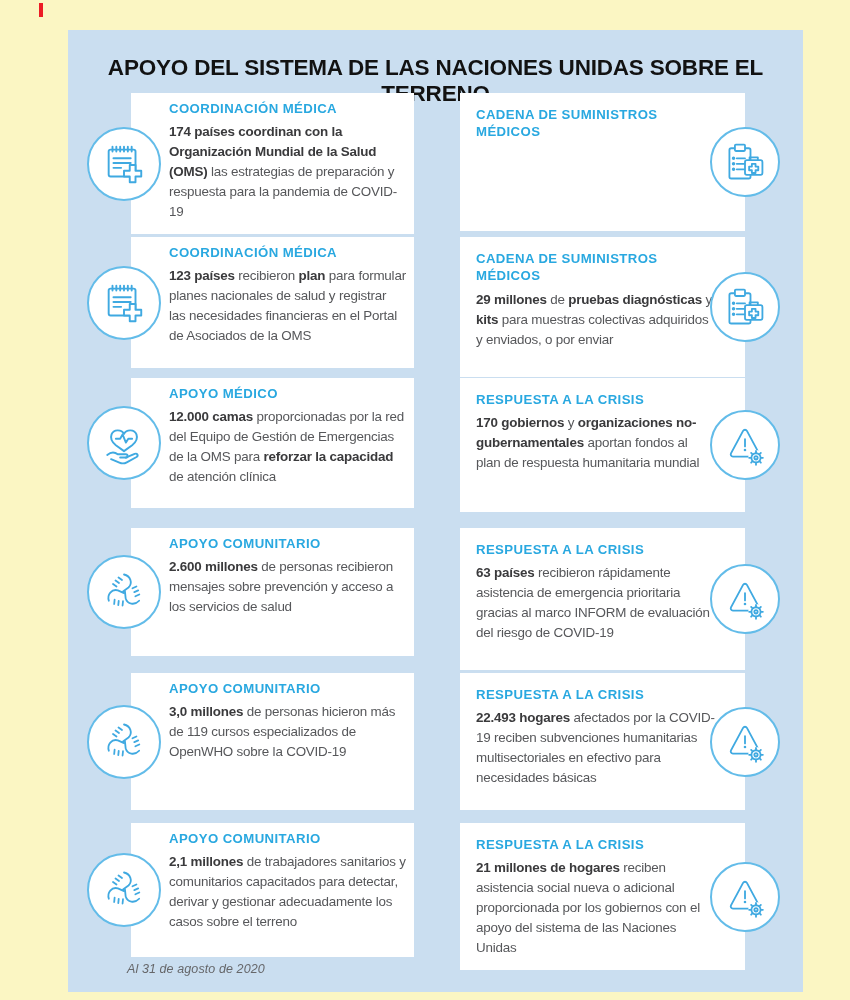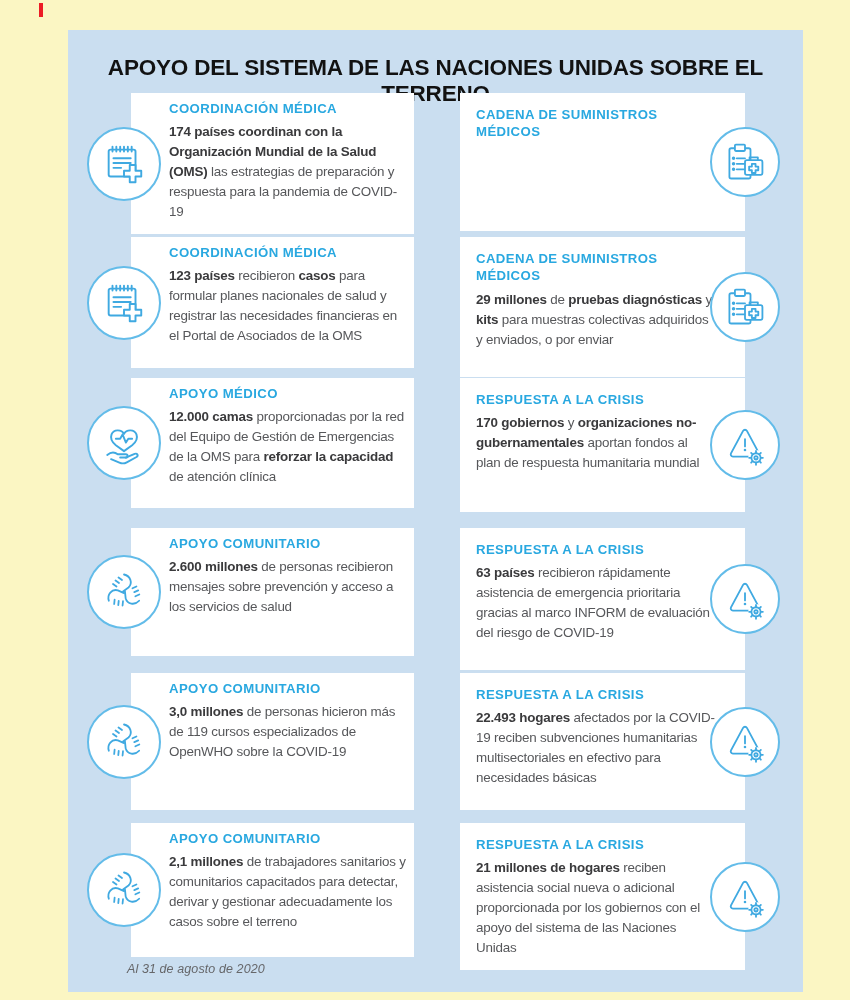--- a/index.html
+++ b/index.html
@@ -127,21 +127,21 @@
         <svg viewBox="0 0 48 48" width="46" height="46">
           <g fill="none" stroke="#3FA9E1" stroke-width="2" stroke-linecap="round" stroke-linejoin="round">
             <rect x="8" y="9" width="28" height="28" rx="2"></rect>
             <path d="M12 6v5M16 6v5M20 6v5M24 6v5M28 6v5M32 6v5"></path>
             <path d="M13 18h18M13 23h18M13 28h8"></path>
             <path d="M30 25h6v6h6v6h-6v6h-6v-6h-6v-6h6z" fill="#fff"></path>
           </g>
         </svg>
       </span>
       <h3>COORDINACIÓN MÉDICA</h3>
-      <p><span class="b">123 países</span><span> recibieron </span><span class="b">casos</span><span> para formular planes nacionales de salud y registrar las necesidades financieras en el Portal de Asociados de la OMS</span></p>
+      <p><span class="b">123 países</span><span> recibieron </span><span class="b">plan</span><span> para formular planes nacionales de salud y registrar las necesidades financieras en el Portal de Asociados de la OMS</span></p>
     </article>
 
     <article class="card right">
       <span class="badge">
         <svg viewBox="0 0 48 48" width="44" height="44">
           <g fill="none" stroke="#3FA9E1" stroke-width="2" stroke-linecap="round" stroke-linejoin="round">
             <rect x="7" y="9" width="23" height="33" rx="2"></rect>
             <rect x="13" y="5" width="11" height="7" rx="1" fill="#fff"></rect>
             <circle cx="11.5" cy="20" r="0.9" fill="#3FA9E1"></circle>
               <path d="M15 20h9"></path>

